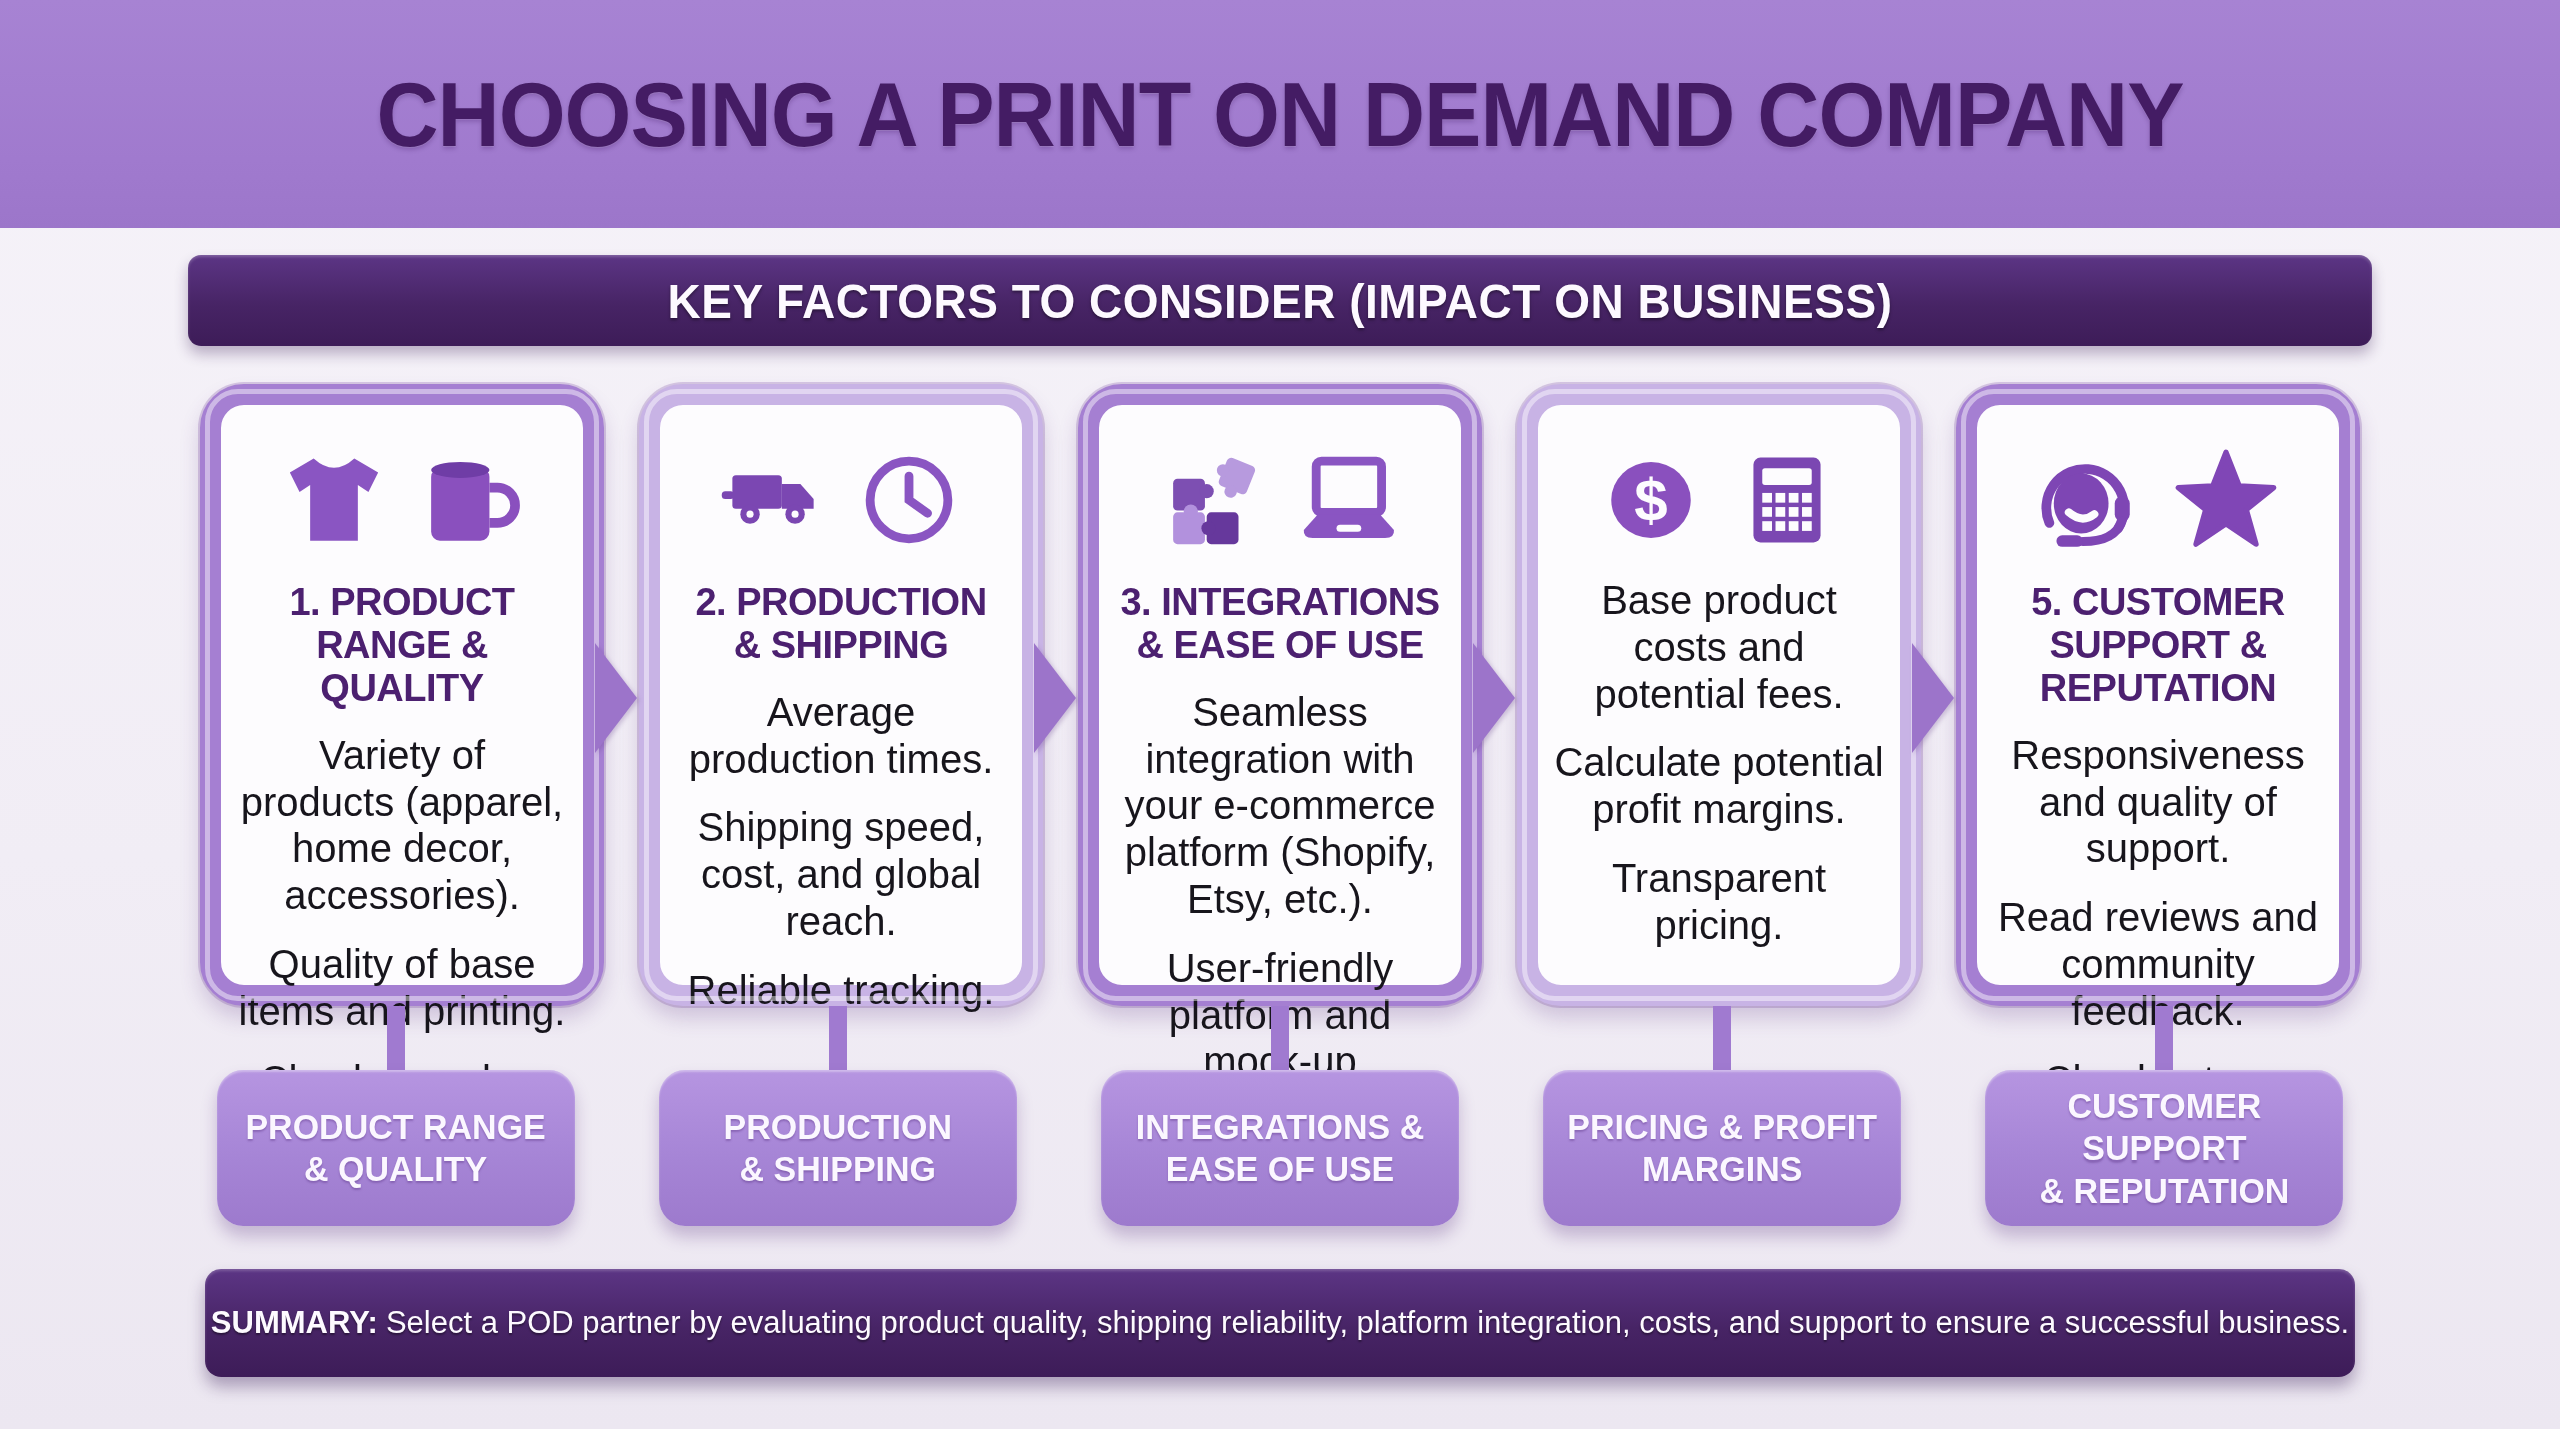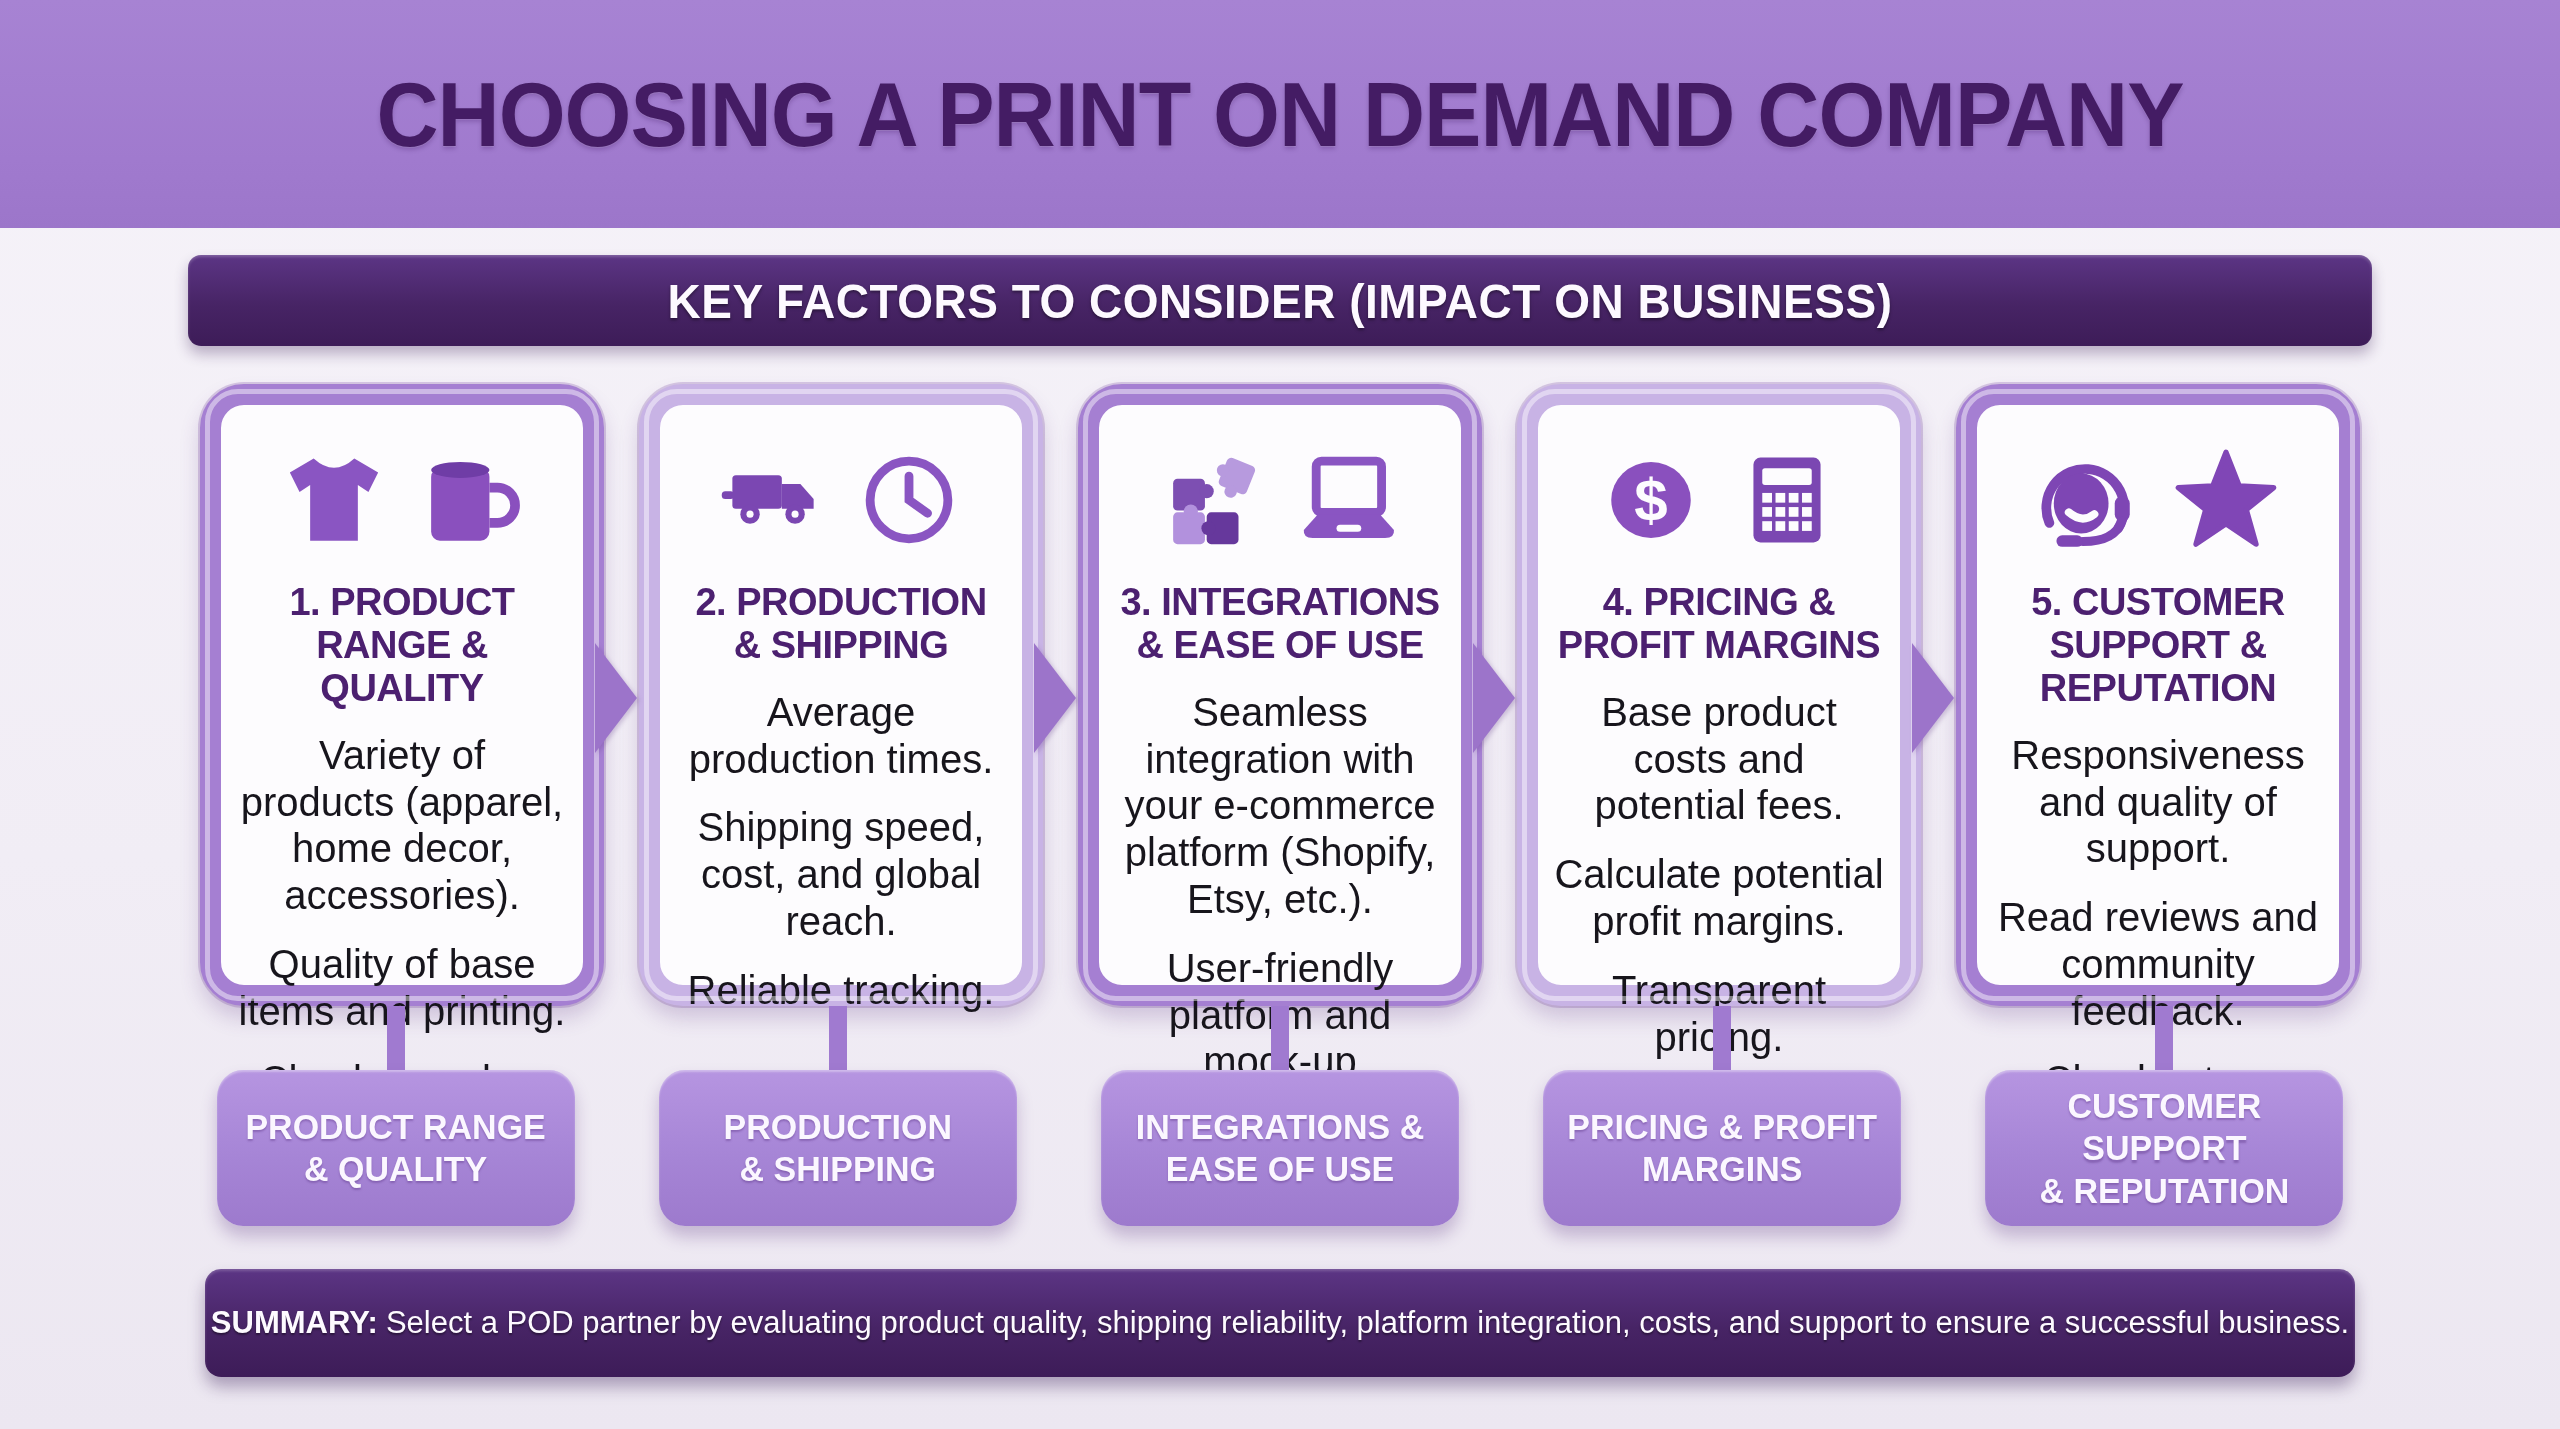--- a/index.html
+++ b/index.html
@@ -218,22 +218,20 @@
               <rect x="47" y="68" width="11" height="11"></rect>
               <rect x="62" y="68" width="11" height="11"></rect>
               <rect x="77" y="68" width="11" height="11"></rect>
             <rect x="32" y="84" width="11" height="11"></rect>
               <rect x="47" y="84" width="11" height="11"></rect>
               <rect x="62" y="84" width="11" height="11"></rect>
               <rect x="77" y="84" width="11" height="11"></rect>
           </g>
         </svg>
       </div>
-      <h2>4. PRICING &amp;
-PROFIT MARGINS</h2>
       <p>Base product costs and potential fees.</p>
       <p>Calculate potential profit margins.</p>
       <p>Transparent pricing.</p>
       <div class="chev"></div>
     </section>
 
     <section class="card">
       <div class="icons">
         <svg viewBox="0 0 120 120">
           <path d="M14 86 a44 44 0 1 1 78 6" fill="none" stroke="#7e46b4" stroke-width="11" stroke-linecap="round"></path>

